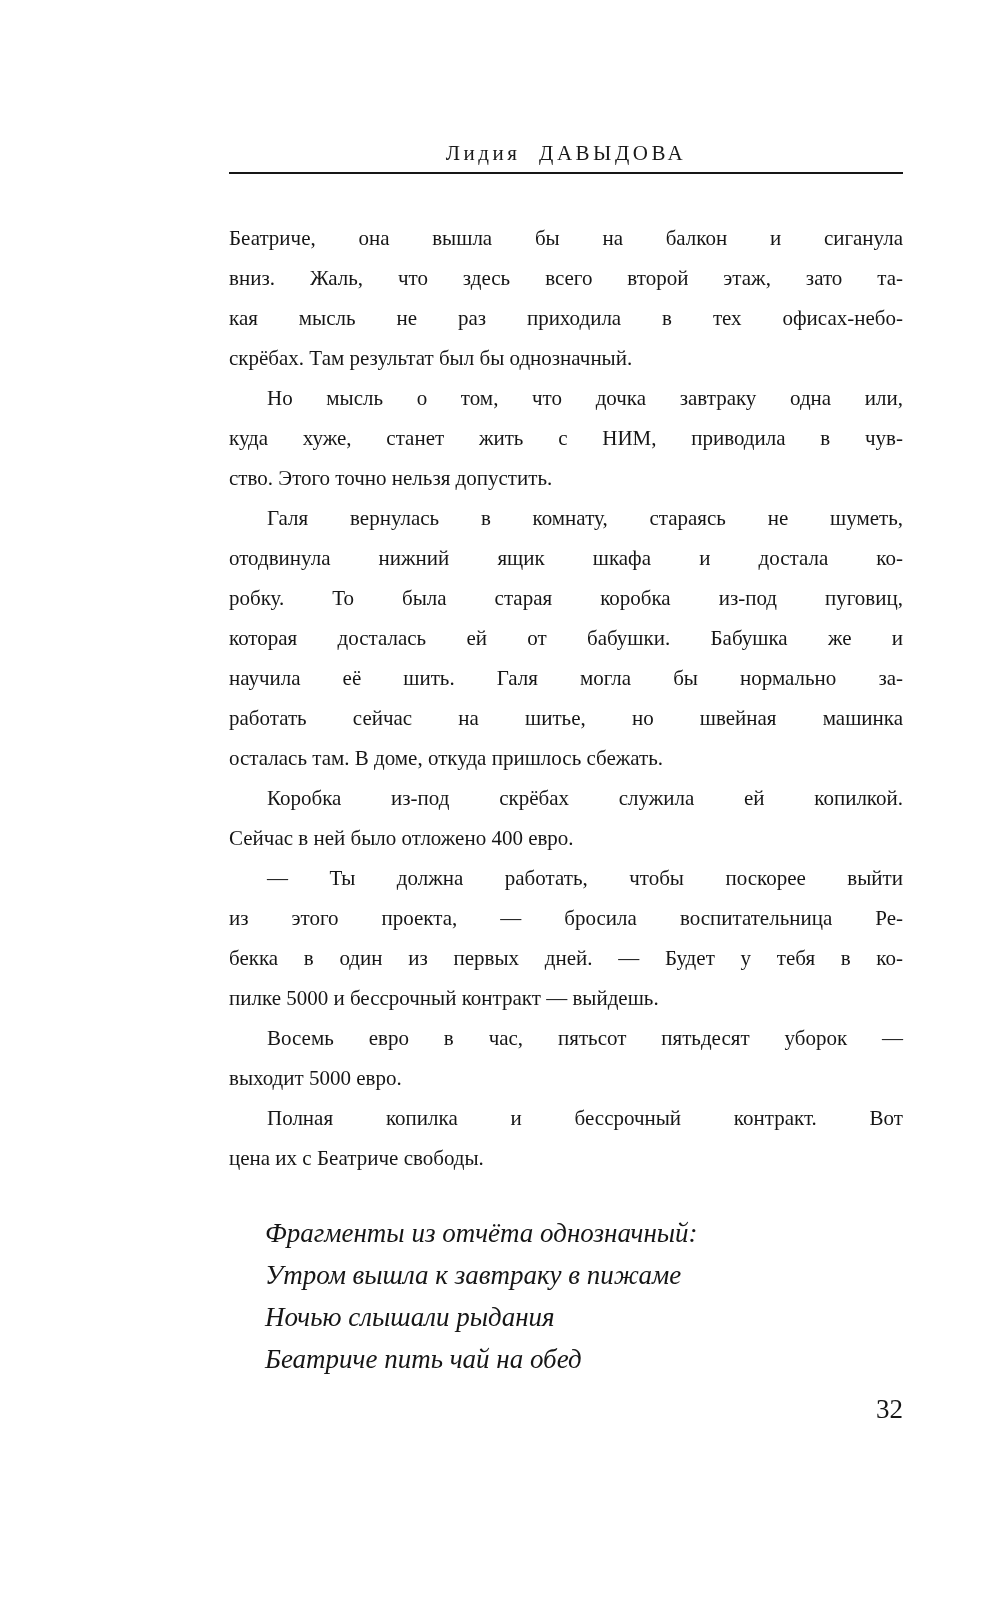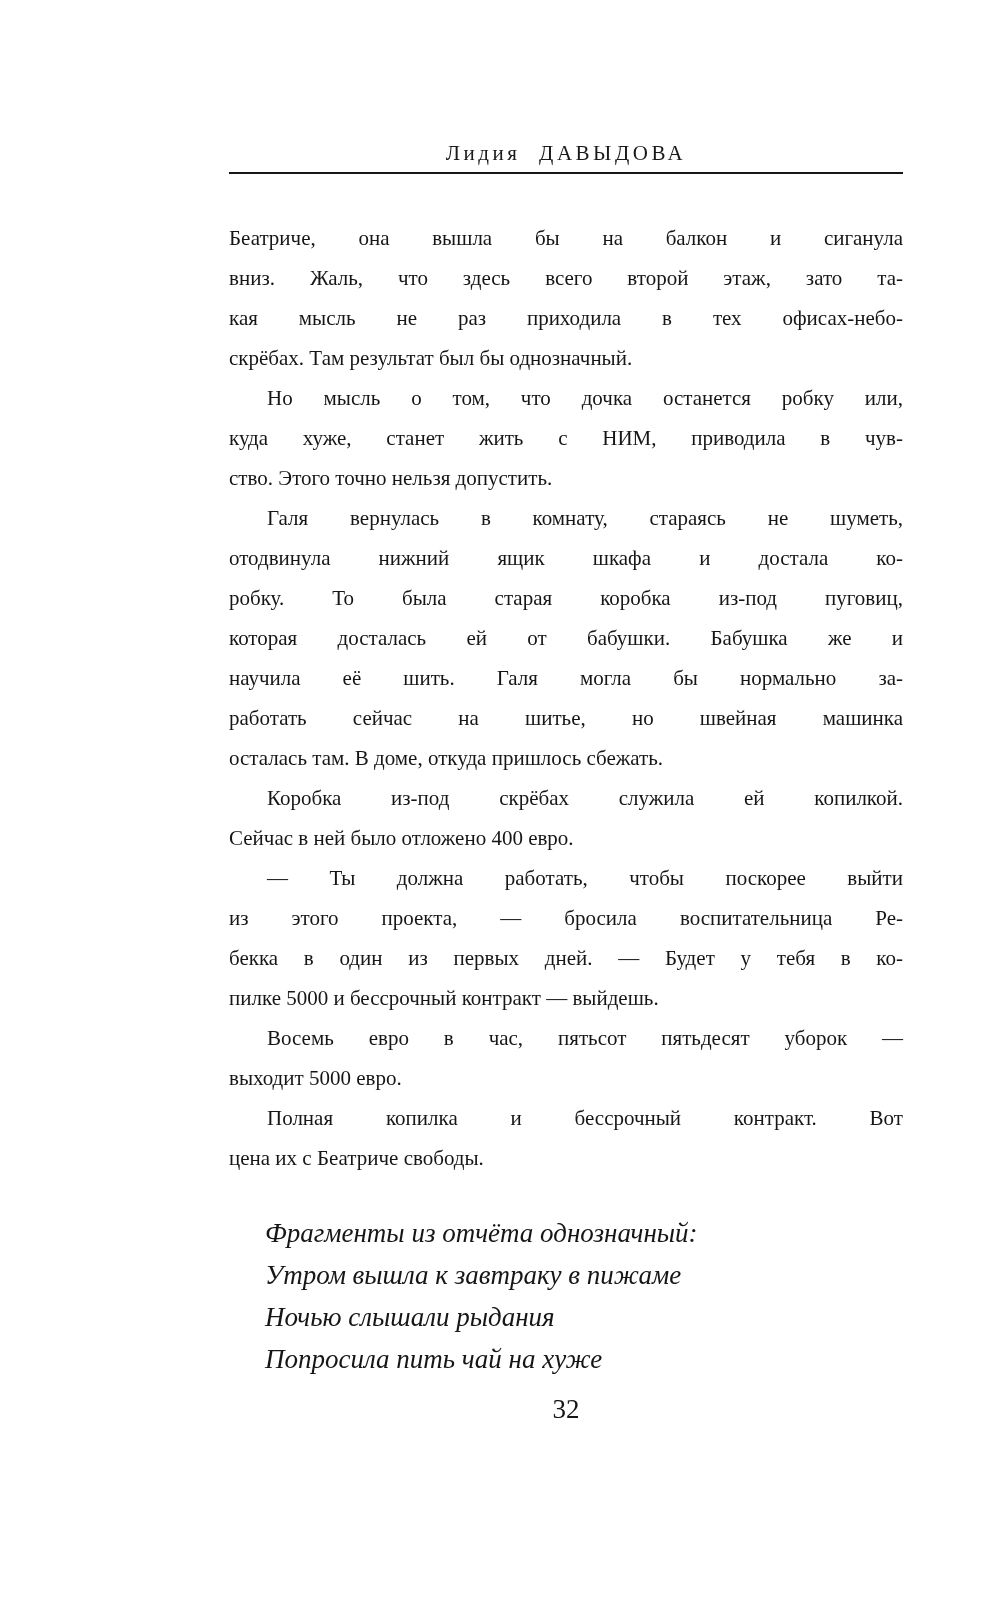--- a/index.html
+++ b/index.html
@@ -68,21 +68,21 @@
     line-height: 42px;
   }
   .report-line {
     text-align: left;
   }
   .page-number {
     position: absolute;
     left: 186px;
     top: 1394px;
     width: 674px;
-    text-align: center;
+    text-align: right;
     font-size: 27px;
     color: #161616;
   }
 </style>
 </head>
 <body>
 
 <div class="page">
 
   <div class="running-header">
@@ -92,21 +92,21 @@
   <div class="header-rule"></div>
 
   <div class="body-text">
       <div class="para">
         <div class="line">Беатриче, она вышла бы на балкон и сиганула</div>
         <div class="line">вниз. Жаль, что здесь всего второй этаж, зато та-</div>
         <div class="line">кая мысль не раз приходила в тех офисах-небо-</div>
         <div class="line last">скрёбах. Там результат был бы однозначный.</div>
       </div>
       <div class="para indent">
-        <div class="line">Но мысль о том, что дочка останется робку или,</div>
+        <div class="line">Но мысль о том, что дочка завтраку одна или,</div>
         <div class="line">куда хуже, станет жить с НИМ, приводила в чув-</div>
         <div class="line last">ство. Этого точно нельзя допустить.</div>
       </div>
       <div class="para indent">
         <div class="line">Галя вернулась в комнату, стараясь не шуметь,</div>
         <div class="line">отодвинула нижний ящик шкафа и достала ко-</div>
         <div class="line">робку. То была старая коробка из-под пуговиц,</div>
         <div class="line">которая досталась ей от бабушки. Бабушка же и</div>
         <div class="line">научила её шить. Галя могла бы нормально за-</div>
         <div class="line">работать сейчас на шитье, но швейная машинка</div>
@@ -129,18 +129,18 @@
       <div class="para indent">
         <div class="line">Полная копилка и бессрочный контракт. Вот</div>
         <div class="line last">цена их с Беатриче свободы.</div>
       </div>
     </div>
 
   <div class="report-excerpt">
       <div class="report-line">Фрагменты из отчёта однозначный:</div>
       <div class="report-line">Утром вышла к завтраку в пижаме</div>
       <div class="report-line">Ночью слышали рыдания</div>
-      <div class="report-line">Попросила пить чай на хуже</div>
+      <div class="report-line">Беатриче пить чай на обед</div>
     </div>
 
   <div class="page-number">32</div>
 
 </div>
 
 </body></html>

